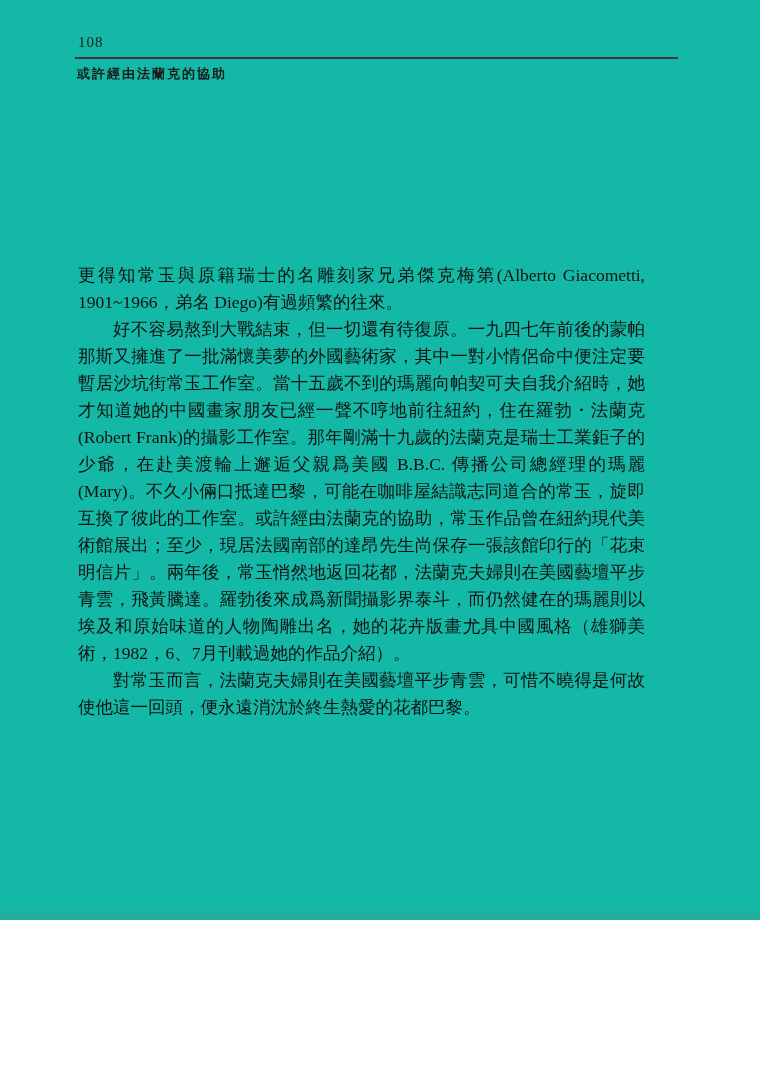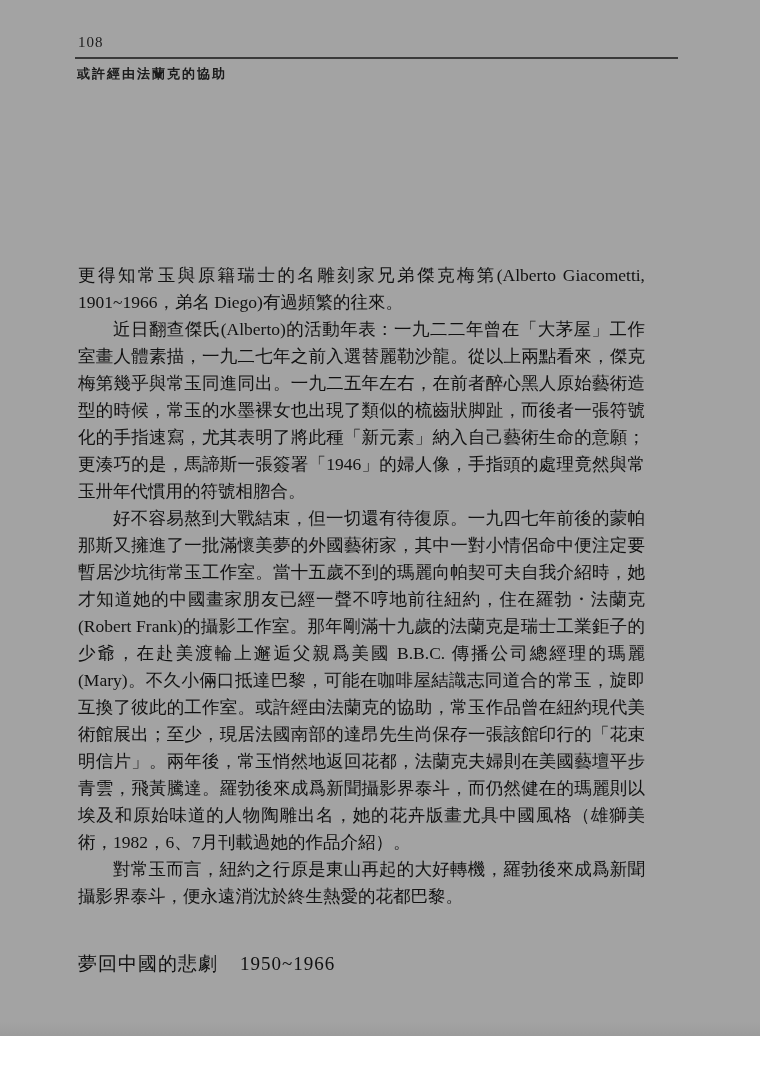--- a/index.html
+++ b/index.html
@@ -3,22 +3,22 @@
 <meta charset="utf-8">
 <style>
   html, body {
     margin: 0;
     padding: 0;
     background: #ffffff;
   }
   .page {
     position: relative;
     width: 760px;
-    height: 1036px;
-    background: #a3a3a3;
+    height: 920px;
+    background: #14b8a6;
     overflow: hidden;
     font-family: "Liberation Serif", "DejaVu Serif", serif;
     color: #141414;
   }
   
   .page::after {
     content: "";
     position: absolute;
     left: 0; right: 0; bottom: 0;
     height: 14px;
@@ -91,22 +91,21 @@
 <div class="page">
 
   <span class="page-number">108</span>
 
   <div class="header-rule"></div>
 
   <div class="running-header">或許經由法蘭克的協助</div>
 
   <div class="body-text">
     <p>更得知常玉與原籍瑞士的名雕刻家兄弟傑克梅第(Alberto Giacometti, 1901~1966，弟名 Diego)有過頻繁的往來。</p>
-    <p class="indent">近日翻查傑氏(Alberto)的活動年表：一九二二年曾在「大茅屋」工作室畫人體素描，一九二七年之前入選替麗勒沙龍。從以上兩點看來，傑克梅第幾乎與常玉同進同出。一九二五年左右，在前者醉心黑人原始藝術造型的時候，常玉的水墨裸女也出現了類似的梳齒狀脚趾，而後者一張符號化的手指速寫，尤其表明了將此種「新元素」納入自己藝術生命的意願；更湊巧的是，馬諦斯一張簽署「1946」的婦人像，手指頭的處理竟然與常玉卅年代慣用的符號相脗合。</p>
     <p class="indent">好不容易熬到大戰結束，但一切還有待復原。一九四七年前後的蒙帕那斯又擁進了一批滿懷美夢的外國藝術家，其中一對小情侶命中便注定要暫居沙坑街常玉工作室。當十五歲不到的瑪麗向帕契可夫自我介紹時，她才知道她的中國畫家朋友已經一聲不哼地前往紐約，住在羅勃・法蘭克(Robert Frank)的攝影工作室。那年剛滿十九歲的法蘭克是瑞士工業鉅子的少爺，在赴美渡輪上邂逅父親爲美國 B.B.C. 傳播公司總經理的瑪麗(Mary)。不久小倆口抵達巴黎，可能在咖啡屋結識志同道合的常玉，旋即互換了彼此的工作室。或許經由法蘭克的協助，常玉作品曾在紐約現代美術館展出；至少，現居法國南部的達昂先生尚保存一張該館印行的「花束明信片」。兩年後，常玉悄然地返回花都，法蘭克夫婦則在美國藝壇平步青雲，飛黃騰達。羅勃後來成爲新聞攝影界泰斗，而仍然健在的瑪麗則以埃及和原始味道的人物陶雕出名，她的花卉版畫尤具中國風格（雄獅美術，1982，6、7月刊載過她的作品介紹）。</p>
-    <p class="indent">對常玉而言，紐約之行原是東山再起的大好轉機，羅勃後來成爲新聞攝影界泰斗，便永遠消沈於終生熱愛的花都巴黎。</p>
+    <p class="indent">對常玉而言，法蘭克夫婦則在美國藝壇平步青雲，可惜不曉得是何故使他這一回頭，便永遠消沈於終生熱愛的花都巴黎。</p>
   </div>
 
   <div class="section-heading">
     <span class="title">夢回中國的悲劇</span><span class="years">1950~1966</span>
   </div>
 
 </div>
 
 </body></html>

